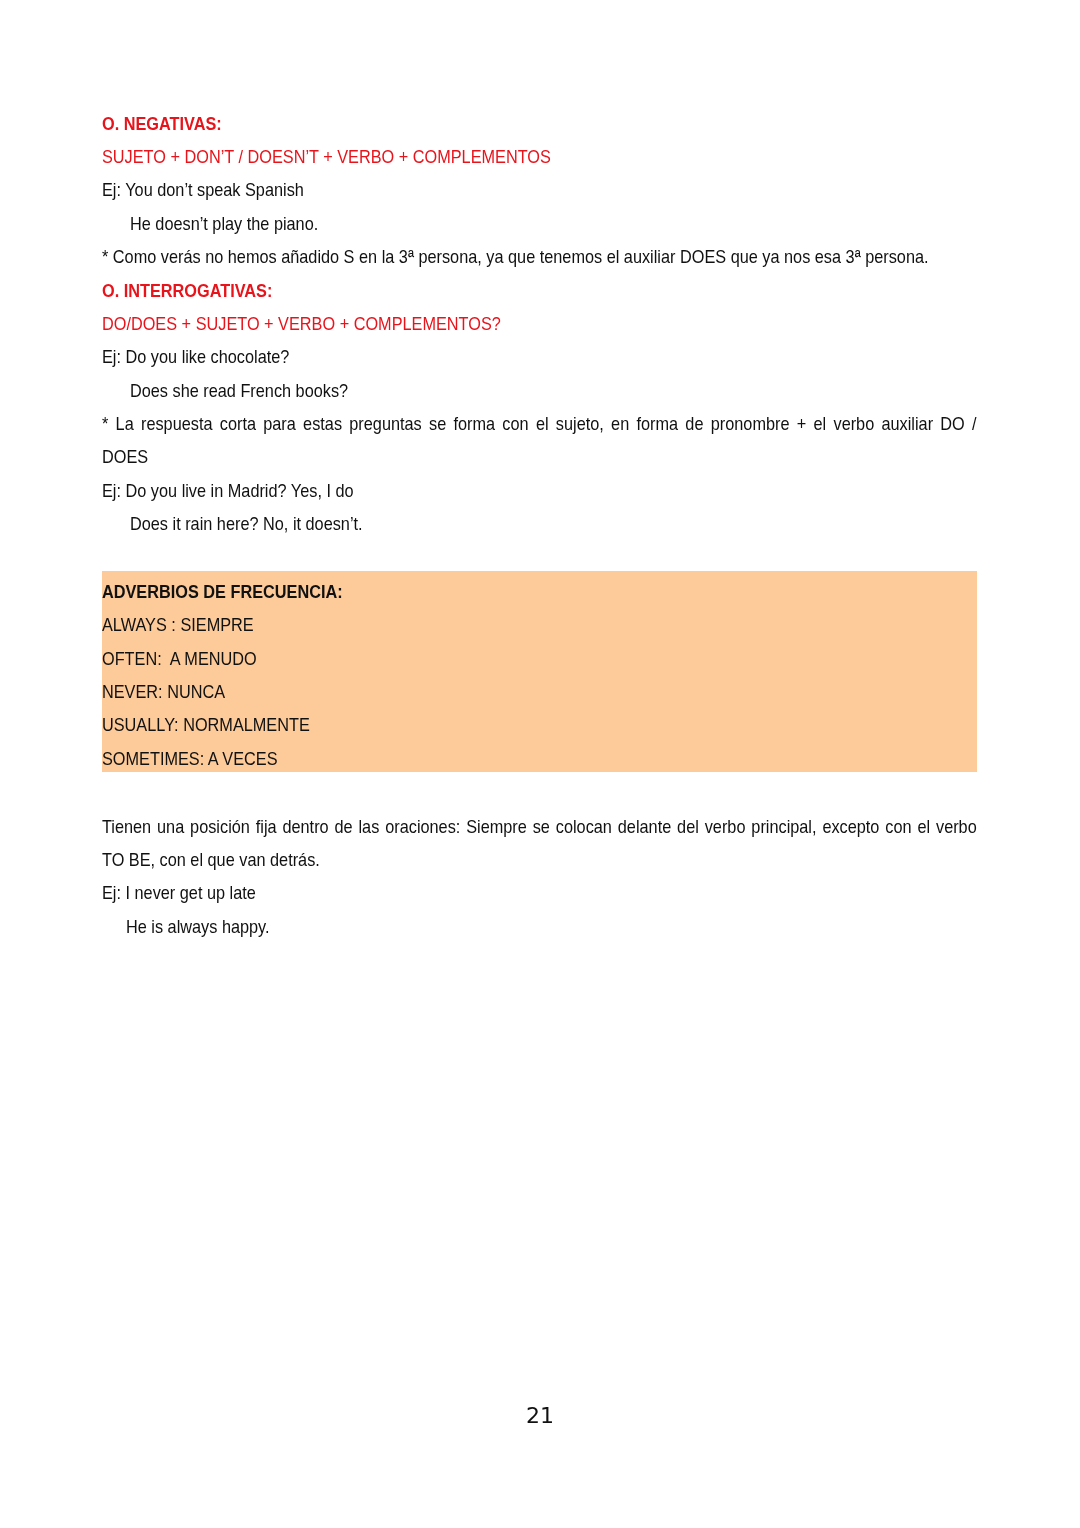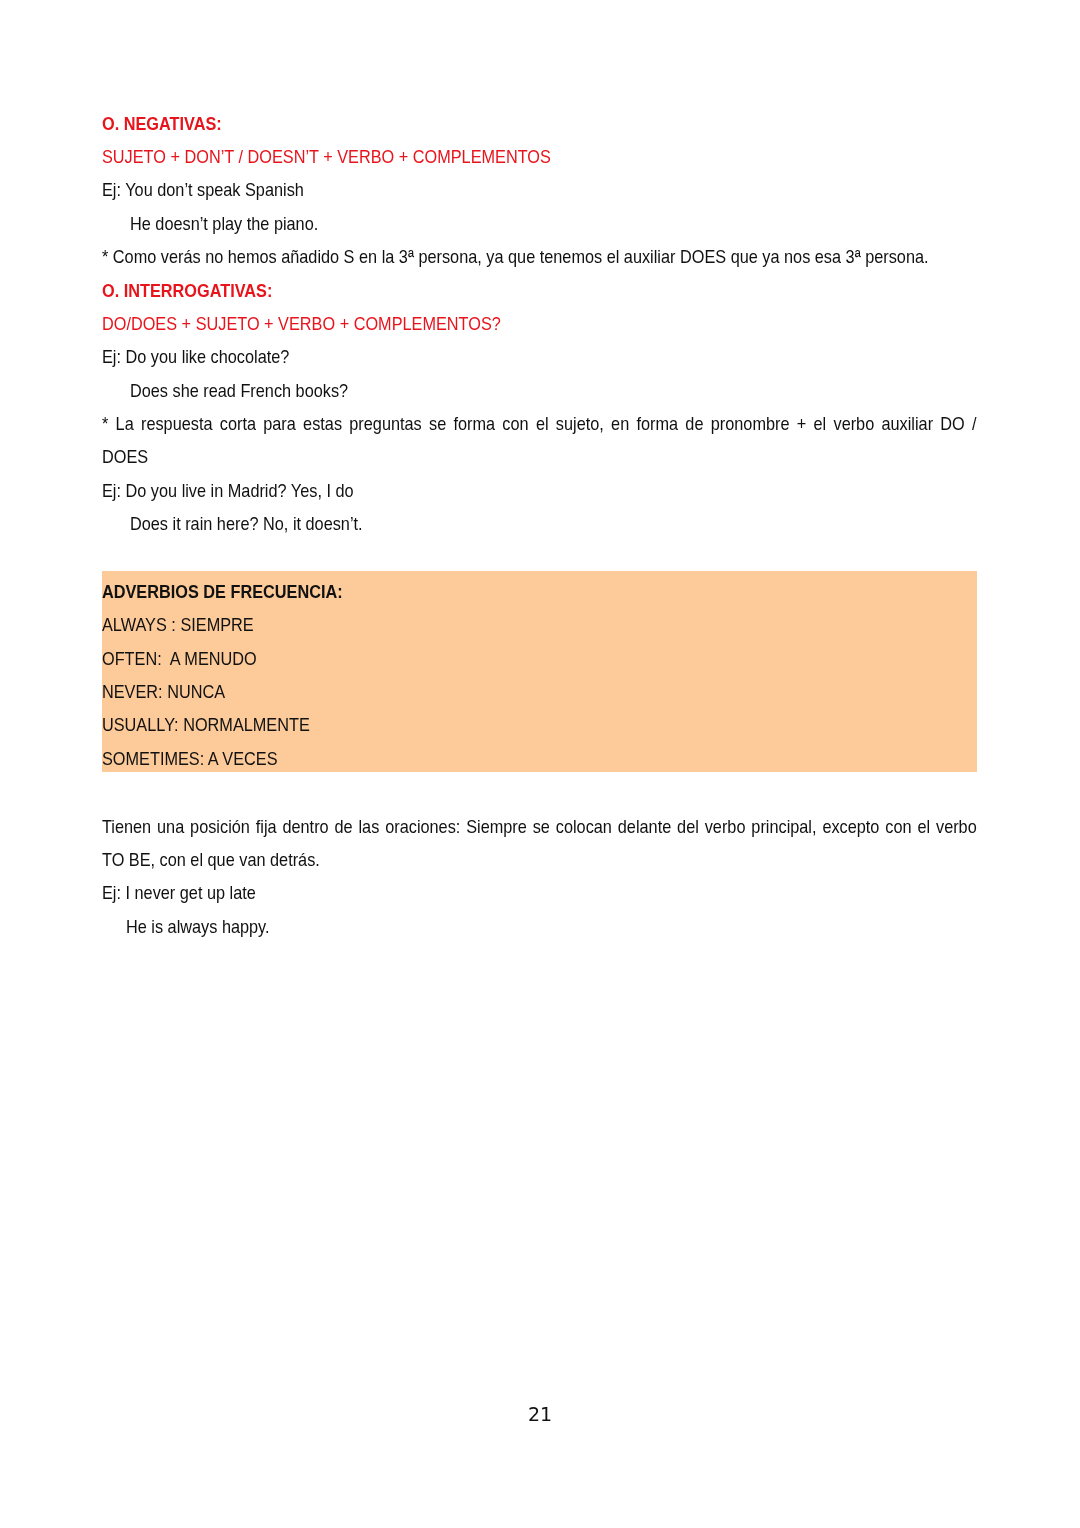--- a/index.html
+++ b/index.html
@@ -8,21 +8,21 @@
     .line { position: absolute; left: 102px; font-size: 18.5px; line-height: 24px;
             white-space: nowrap; transform: scaleX(0.88); transform-origin: left center; letter-spacing: 0px; }
     .indent { left: 130px; }
     .indent2 { left: 126px; }
     .red { color: #e8141c; }
     .bold { font-weight: bold; }
     .justify { width: 994px; white-space: nowrap; display: flex; justify-content: space-between; }
     .highlight-box { position: absolute; left: 102px; top: 571px; width: 875px; height: 201px;
                      background: #fdca99; }
     .page-number { position: absolute; left: 0; width: 1080px; top: 1403px; text-align: center;
-                   font-family: "DejaVu Sans", sans-serif; font-size: 19px; color: #111; }
+                   font-family: "DejaVu Sans", sans-serif; font-size: 22px; color: #111; }
   </style>
 </head>
 <body>
 
 <div class="line red bold" style="top:112px">O. NEGATIVAS:</div>
 <div class="line red" style="top:145px">SUJETO + DON’T / DOESN’T + VERBO + COMPLEMENTOS</div>
 <div class="line" style="top:178px">Ej: You don’t speak Spanish</div>
 <div class="line indent" style="top:212px">He doesn’t play the piano.</div>
 <div class="line" style="top:245px">* Como verás no hemos añadido S en la 3ª persona, ya que tenemos el auxiliar DOES que ya nos esa 3ª persona.</div>
 

